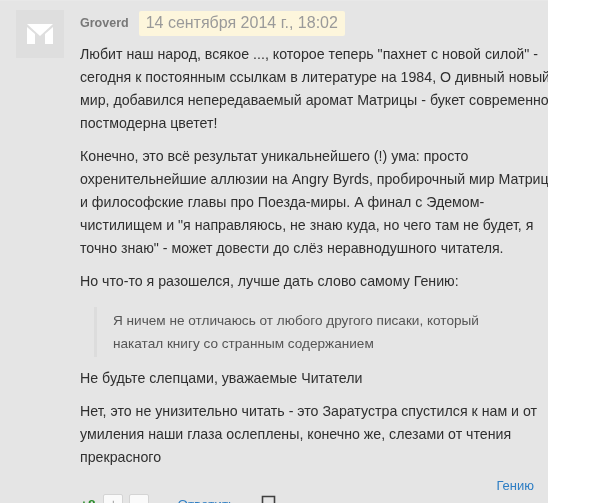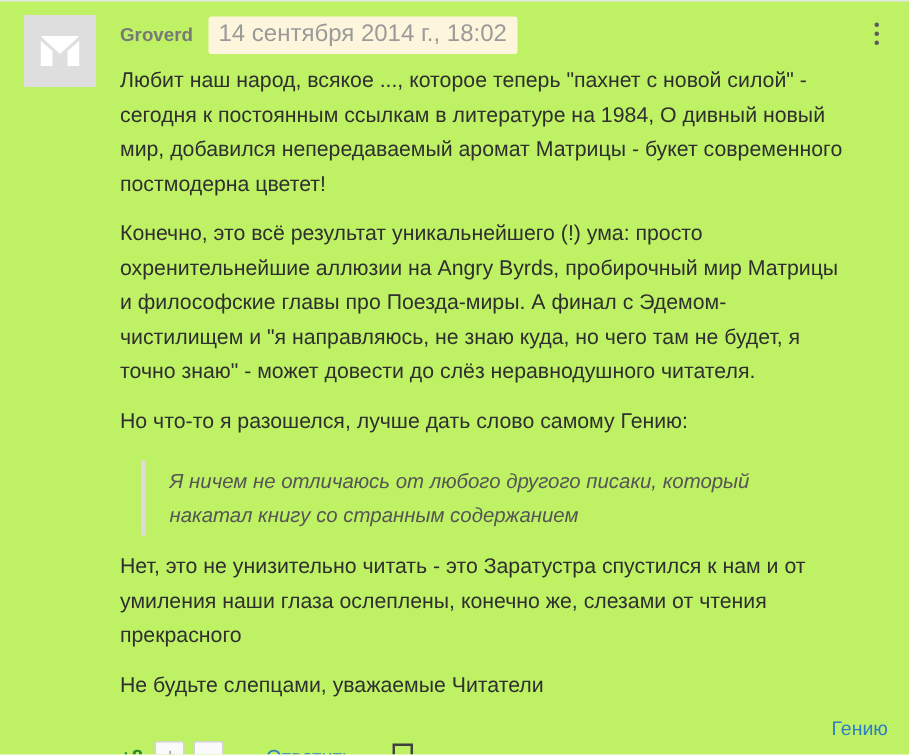--- a/index.html
+++ b/index.html
@@ -4,23 +4,23 @@
 <style>
   * { box-sizing: border-box; }
   html, body {
     margin: 0;
     padding: 0;
     background: #ffffff;
     font-family: "Liberation Sans", sans-serif;
   }
   .screen {
     position: relative;
-    width: 606px;
+    width: 548px;
     height: 503px;
-    background: #bef264;
+    background: #e5e5e5;
     overflow: hidden;
   }
   .top-rule {
     position: absolute;
     left: 0; top: 0;
     width: 606px;
     height: 1px;
     background: #e8e8e8;
   }
   .comment {
@@ -88,21 +88,20 @@
     font-size: 14.2px;
     line-height: 23px;
     margin: 10px 0 0 0;
   }
   .text-block.first { margin-top: 9px; }
   .quote {
     margin: 14px 0 0 14px;
     padding: 2px 0 2px 16px;
     border-left: 3px solid #dcdcdc;
     color: #555555;
-    font-style: italic;
     font-size: 13.6px;
     line-height: 23px;
     max-width: 430px;
   }
   .actions {
     display: flex;
     align-items: center;
     margin-top: 22px;
     height: 26px;
   }
@@ -176,22 +175,22 @@
         <span class="author">Groverd</span>
         <span class="timestamp">14 сентября 2014 г., 18:02</span>
       </div>
 
       <p class="text-block first">Любит наш народ, всякое ..., которое теперь "пахнет с новой силой" - сегодня к постоянным ссылкам в литературе на 1984, О дивный новый мир, добавился непередаваемый аромат Матрицы - букет современного постмодерна цветет!</p>
       <p class="text-block">Конечно, это всё результат уникальнейшего (!) ума: просто охренительнейшие аллюзии на Angry Byrds, пробирочный мир Матрицы и философские главы про Поезда-миры. А финал с Эдемом-чистилищем и "я направляюсь, не знаю куда, но чего там не будет, я точно знаю" - может довести до слёз неравнодушного читателя.</p>
       <p class="text-block">Но что-то я разошелся, лучше дать слово самому Гению:</p>
 
       <div class="quote">Я ничем не отличаюсь от любого другого писаки, который накатал книгу со странным содержанием</div>
 
+      <p class="text-block">Не будьте слепцами, уважаемые Читатели</p>
       <p class="text-block">Нет, это не унизительно читать - это Заратустра спустился к нам и от умиления наши глаза ослеплены, конечно же, слезами от чтения прекрасного</p>
-      <p class="text-block">Не будьте слепцами, уважаемые Читатели</p>
 
       <div class="actions">
         <span class="rating">+8</span>
         <span class="vote-btn">+</span>
         <span class="vote-btn">–</span>
         <span class="reply-link">Ответить</span>
         <span class="bookmark">
           <svg width="15" height="19" viewBox="0 0 15 19">
             <path d="M1.5 1.5 H13.5 V17.5 L7.5 12.3 L1.5 17.5 Z" fill="none" stroke="#3f3f3f" stroke-width="1.6"></path>
           </svg>

